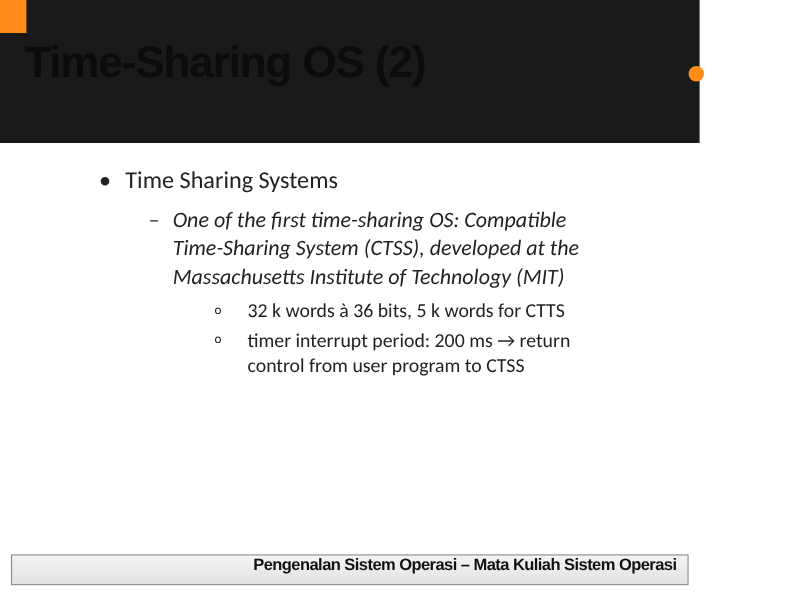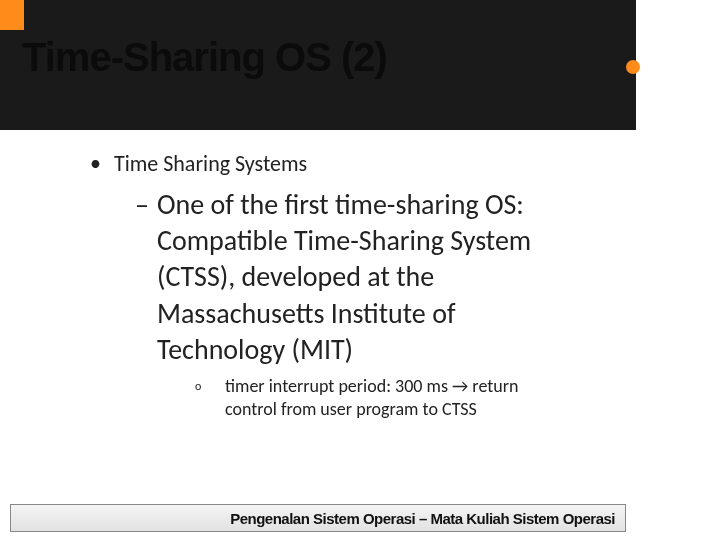--- a/index.html
+++ b/index.html
@@ -58,23 +58,24 @@
   }
   .lvl1::before {
     content: "• ";
     margin-right: 8px;
   }
   .lvl2 {
     margin-left: 55px;
     margin-right: 10px;
     margin-top: 6px;
     margin-bottom: 6px;
-    font-size: 28px;
+    font-size: 20px;
     position: relative;
     padding-left: 22px;
+    font-style: italic;
   }
   .lvl2::before {
     content: "–";
     position: absolute;
     left: 0;
   }
   .lvl3 {
     margin-left: 115px;
     margin-right: 10px;
     font-size: 18px;
@@ -90,21 +91,21 @@
     font-size: 12px;
     top: 4px;
   }
   .footer {
     position: absolute;
     left: 10px; right: 10px; bottom: 8px;
     height: 28px;
     border: 1px solid #888;
     background: linear-gradient(#f4f4f4, #e2e2e2);
     display: flex;
-    align-items: center;
+    align-items: flex-start;
     justify-content: flex-end;
     padding: 0 10px;
     font-family: Arial Black, Arial, sans-serif;
     font-weight: 900;
     font-size: 15px;
     color: #111;
     letter-spacing: -0.5px;
   }
 </style>
 </head>
@@ -113,19 +114,20 @@
 <div class="slide">
   <div class="top-band"></div>
   <div class="accent-square"></div>
   <div class="accent-dot"></div>
 
   <div class="title">Time-Sharing OS (2)</div>
 
   <div class="content">
     <div class="lvl1">Time Sharing Systems</div>
     <div class="lvl2">One of the first time-sharing OS: Compatible Time-Sharing System (CTSS), developed at the Massachusetts Institute of Technology (MIT)</div>
-    <div class="lvl3">timer interrupt period: 300 ms → return control from user program to CTSS</div>
+    <div class="lvl3">32 k words à 36 bits, 5 k words for CTTS</div>
+    <div class="lvl3">timer interrupt period: 200 ms → return control from user program to CTSS</div>
   </div>
 
   <div class="footer">
     <span>Pengenalan Sistem Operasi – Mata Kuliah Sistem Operasi</span>
   </div>
 </div>
 
 </body></html>

